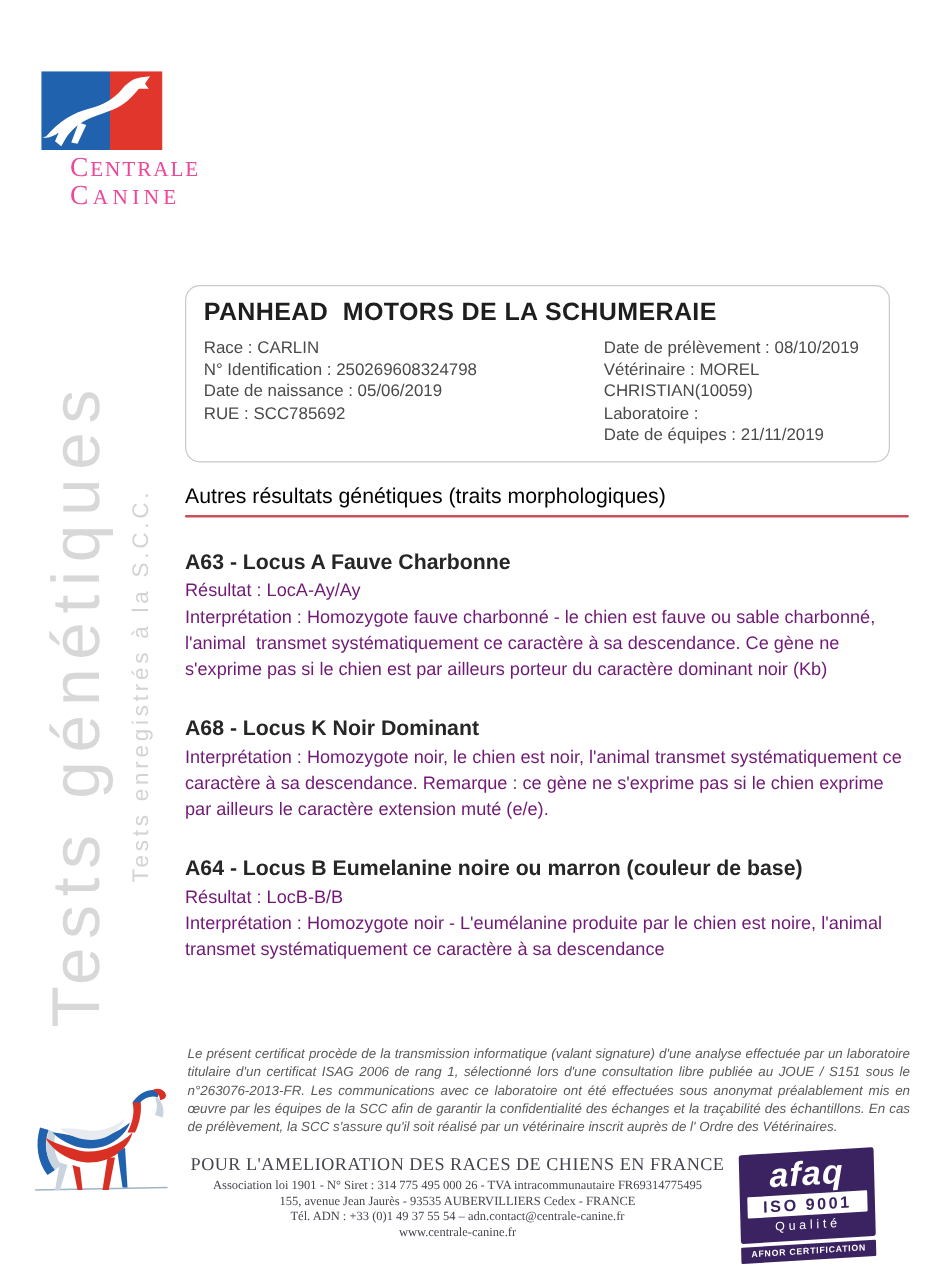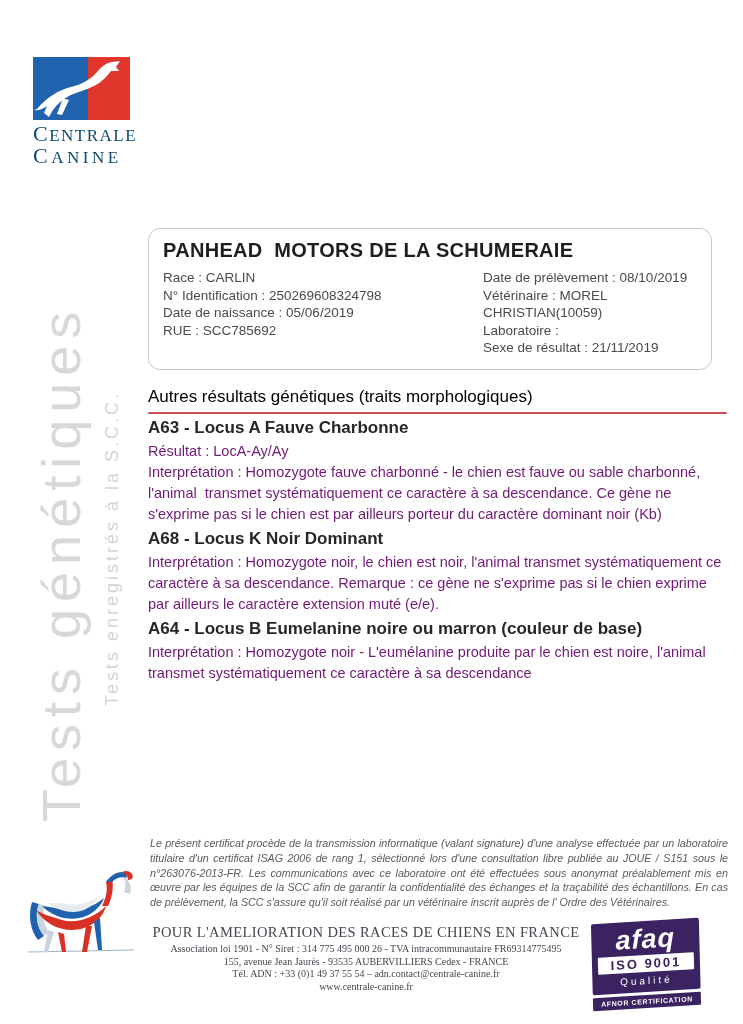--- a/index.html
+++ b/index.html
@@ -8,21 +8,21 @@
     width: 743px; height: 1024px;
     font-family: "Liberation Sans", "DejaVu Sans", sans-serif;
     position: relative; overflow: hidden;
     color: #474747;
   }
   .page { position: absolute; inset: 0; background: #ffffff; }
 
   
   .logo { position: absolute; left: 33px; top: 57px; width: 110px; }
   .logo-mark { width: 97px; height: 63px; position: relative; display: block; }
-  .logo-word { margin-top: 4px; font-family: "Liberation Serif", "DejaVu Serif", serif; color: #0c4a6e; }
+  .logo-word { margin-top: 4px; font-family: "Liberation Serif", "DejaVu Serif", serif; color: #ec4899; margin-left: 23px; }
   .logo-word .lw-line { display: block; font-size: 17px; letter-spacing: 1.5px; line-height: 20px; }
   .logo-word .lw-line.second { letter-spacing: 3.5px; }
   .logo-word .lw-line::first-letter { font-size: 22px; }
 
   
   .side-big {
     position: absolute; left: 30px; top: 822px;
     transform: rotate(-90deg); transform-origin: top left;
     font-size: 54px; letter-spacing: 7px; color: #d8d8d8;
     white-space: nowrap; font-weight: 400;
@@ -47,21 +47,21 @@
   }
   .dog-info { display: flex; }
   .info-col { font-size: 13.5px; color: #4a4a4a; line-height: 17.5px; }
   .info-col.left  { width: 320px; }
   .info-col.right { flex: 1; }
   .info-row { white-space: pre-wrap; }
 
   .section-heading { margin-top: 17px; font-size: 17px; color: #000000; }
   .section-underline { height: 2px; background: #c94f58; margin-top: 5px; border-radius: 1px; }
 
-  .locus { margin-top: 4px; }
+  .locus { margin-top: 26px; }
   .locus-title { font-size: 17px; font-weight: 700; color: #262626; margin-bottom: 3px; }
   .locus-line { font-size: 14.5px; color: #701a75; line-height: 21px; white-space: pre-wrap; }
   .locus-interp { margin-top: 0px; }
 
   
   .disclaimer {
     position: absolute; left: 150px; top: 836px; width: 578px;
     font-size: 10.7px; font-style: italic; color: #5a5a5a;
     line-height: 14.8px; text-align: justify;
   }
@@ -133,41 +133,42 @@
         <div class="info-col left">
           <div class="info-row"><span>Race</span> : <span>CARLIN</span></div>
           <div class="info-row"><span>N° Identification</span> : <span>250269608324798</span></div>
           <div class="info-row"><span>Date de naissance</span> : <span>05/06/2019</span></div>
           <div class="info-row"><span>RUE</span> : <span>SCC785692</span></div>
         </div>
         <div class="info-col right">
           <div class="info-row"><span>Date de prélèvement</span> : <span>08/10/2019</span></div>
           <div class="info-row"><span>Vétérinaire</span> : <span>MOREL CHRISTIAN(10059)</span></div>
           <div class="info-row"><span>Laboratoire</span> : <span></span></div>
-          <div class="info-row"><span>Sexe de résultat</span> : <span>21/11/2019</span></div>
+          <div class="info-row"><span>Date de équipes</span> : <span>21/11/2019</span></div>
         </div>
       </div>
     </div>
 
     <div class="section-heading">Autres résultats génétiques (traits morphologiques)</div>
     <div class="section-underline"></div>
 
     <div class="locus">
       <div class="locus-title">A63 - Locus A Fauve Charbonne</div>
       <div class="locus-line"><span>Résultat :</span> <span>LocA-Ay/Ay</span></div>
       <div class="locus-line locus-interp"><span>Interprétation :</span> <span>Homozygote fauve charbonné - le chien est fauve ou sable charbonné, l'animal  transmet systématiquement ce caractère à sa descendance. Ce gène ne s'exprime pas si le chien est par ailleurs porteur du caractère dominant noir (Kb)</span></div>
     </div>
 
     <div class="locus">
       <div class="locus-title">A68 - Locus K Noir Dominant</div>
       <div class="locus-line locus-interp"><span>Interprétation :</span> <span>Homozygote noir, le chien est noir, l'animal transmet systématiquement ce caractère à sa descendance. Remarque : ce gène ne s'exprime pas si le chien exprime par ailleurs le caractère extension muté (e/e).</span></div>
     </div>
 
     <div class="locus">
       <div class="locus-title">A64 - Locus B Eumelanine noire ou marron (couleur de base)</div>
+      <div class="locus-line"><span>Résultat :</span> <span>LocB-B/B</span></div>
       <div class="locus-line locus-interp"><span>Interprétation :</span> <span>Homozygote noir - L'eumélanine produite par le chien est noire, l'animal transmet systématiquement ce caractère à sa descendance</span></div>
     </div>
   </div>
 
   <div class="disclaimer">Le présent certificat procède de la transmission informatique (valant signature) d'une analyse effectuée par un laboratoire titulaire d'un certificat ISAG 2006 de rang 1, sélectionné lors d'une consultation libre publiée au JOUE / S151 sous le n°263076-2013-FR. Les communications avec ce laboratoire ont été effectuées sous anonymat préalablement mis en œuvre par les équipes de la SCC afin de garantir la confidentialité des échanges et la traçabilité des échantillons. En cas de prélèvement, la SCC s'assure qu'il soit réalisé par un vétérinaire inscrit auprès de l' Ordre des Vétérinaires.</div>
 
   <svg class="fox" width="122" height="108" viewBox="0 0 122 108">
     <path d="M6,92 L112,90" stroke="#9fb4c6" stroke-width="1.2" fill="none"></path>
     <path d="M10,42 C6,55 8,70 16,80 L22,76 C14,66 13,53 17,44 Z" fill="#2062ad"></path>
     <path d="M17,44 C13,56 15,68 22,76 L27,72 C21,64 20,53 23,46 Z" fill="#c9d4de"></path>

